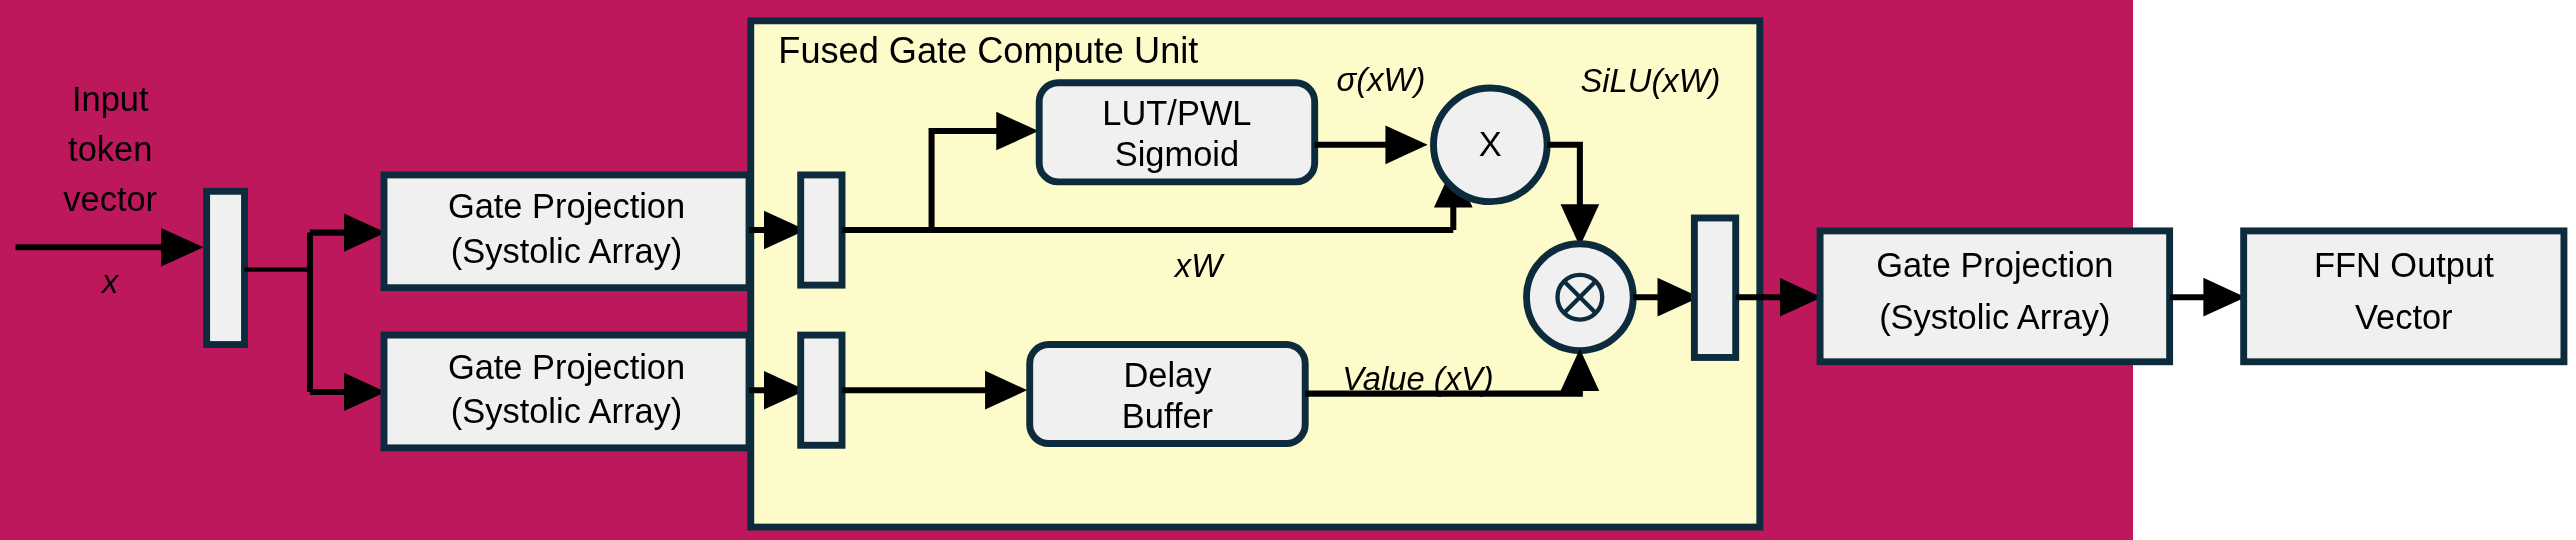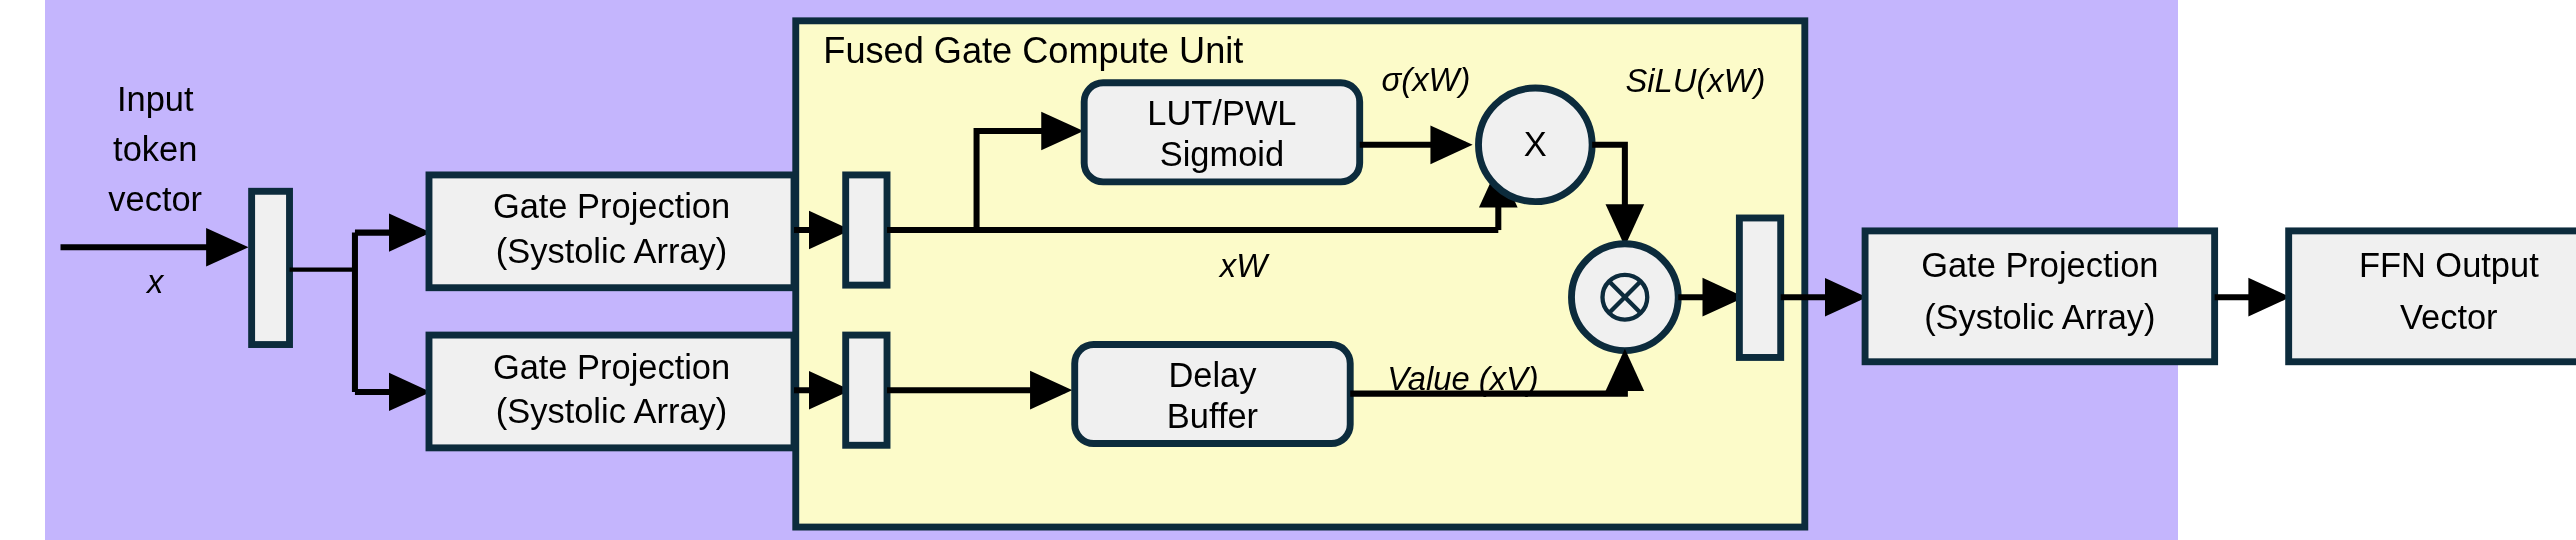--- a/index.html
+++ b/index.html
@@ -10,22 +10,21 @@
   body {
     width: 2576px;
     height: 541px;
     font-family: "Liberation Sans", sans-serif;
     overflow: hidden;
   }
   #stage {
     position: relative;
     width: 2133px;
     height: 541px;
-    background: #c4b5fd;
-    margin-left: 45px;
+    background: #be185d;
   }
   svg.canvas {
     position: absolute;
     top: 0;
     left: 0;
     width: 2576px;
     height: 541px;
   }
   .box-fill   { fill: #f0f0f0; }
   .box-stroke { stroke: #0c2b3c; }

